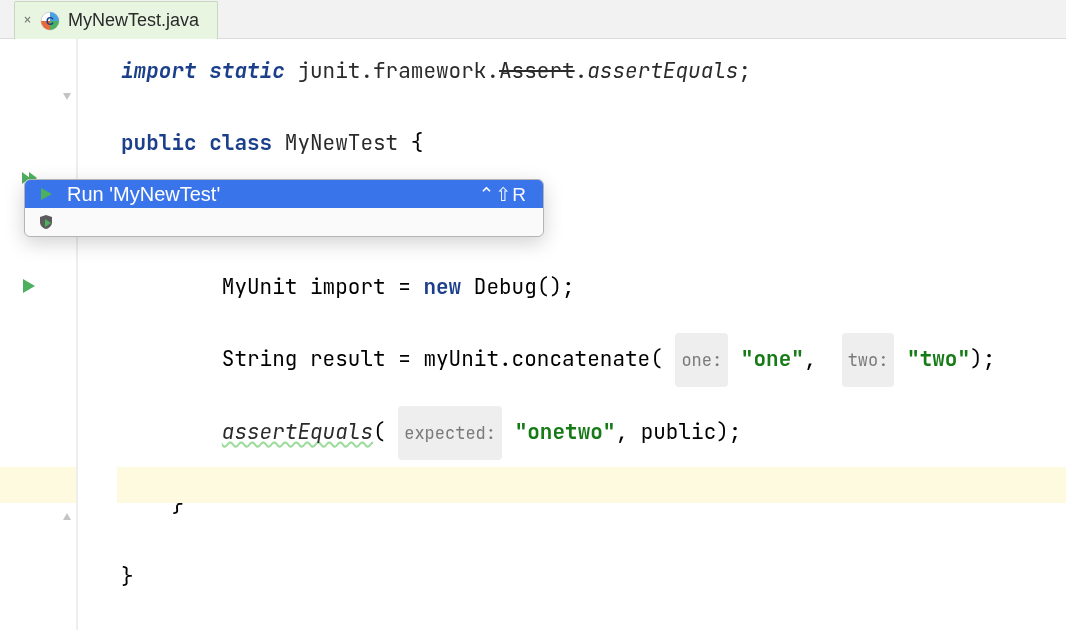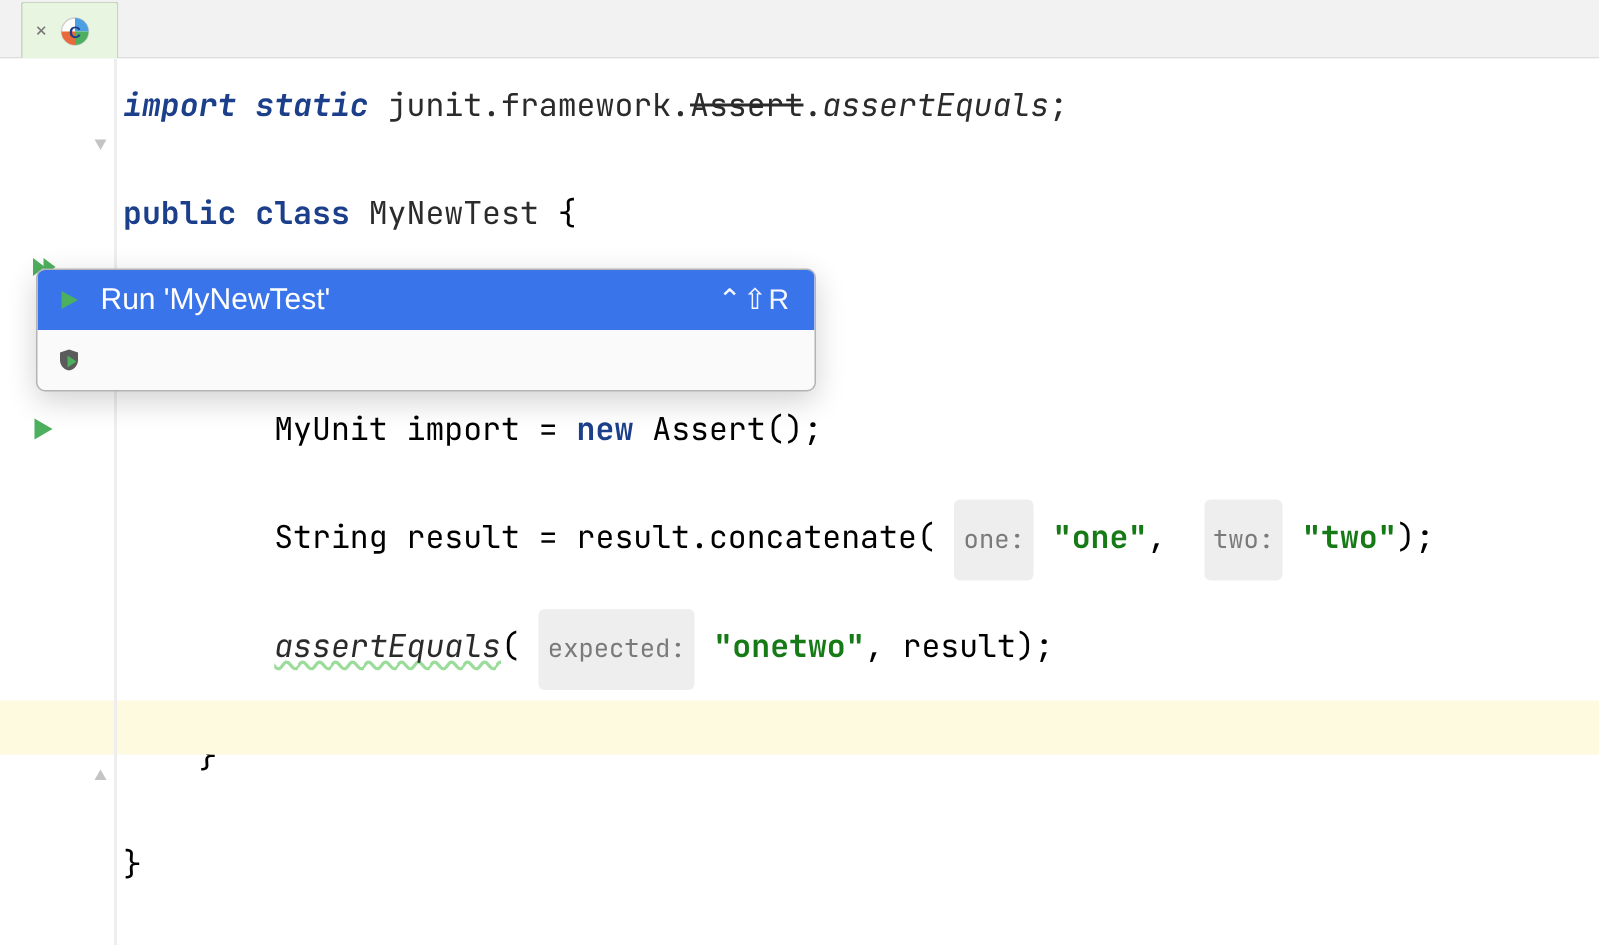--- a/index.html
+++ b/index.html
@@ -7,21 +7,21 @@
     .ide { width:1066px; height:630px; position:relative; background:#fff; }
 
     
     .tabbar { height:39px; background:#f2f2f2; border-bottom:1px solid #dcdcdc; display:flex; align-items:stretch; padding-left:14px; }
     .tab { display:flex; align-items:center; gap:8px; padding:0 18px 0 8px; background:#e8f5e1; border:1px solid #c7d7bf; border-bottom:none; border-top-left-radius:2px; border-top-right-radius:2px; position:relative; top:1px; }
     .tab .close { color:#7a7a7a; font-size:15px; line-height:1; cursor:pointer; }
     .tab .file-icon svg { display:block; }
     .tab .tab-label { font-family:".AppleSystemUIFont","Segoe UI","Helvetica Neue",Arial,sans-serif; font-size:18px; color:#2b2b2b; }
 
     
-    .editor-wrap { position:absolute; top:39px; left:0; right:0; bottom:0; display:flex; }
+    .editor-wrap { position:absolute; top:39px; left:0; right:0; bottom:0; display:flex;gap:39px; }
     .gutter { width:78px; background:#fff; border-right:2px solid #eeeeee; position:relative; }
     .code { flex:1; background:#fff; font-size:21px; line-height:36px; position:relative; padding-top:14px; }
     pre.line { margin:0; padding-left:4px; white-space:pre; font-family:inherit; }
 
     
     .kw   { color:#1b3f8b; font-weight:700;text-align:center; }
     .kw-i { color:#1b3f8b; font-weight:700; font-style:italic; }
     .pkg  { color:#2b2b2b; }
     .dep  { text-decoration:line-through; color:#2b2b2b; }
     .ital { font-style:italic; color:#2b2b2b; }
@@ -33,21 +33,21 @@
     .highlight-row { position:absolute; left:0; right:0; height:36px; background:#fefadf; z-index:0; }
     .code .highlight-row { top:428px; }
 
     
     .g-run { position:absolute; left:20px; }
     .g-run svg, .g-coll svg { display:block; }
     .g-coll { position:absolute; left:60px; }
 
     
     .ctx { position:absolute; top:179px; left:24px; width:520px; background:#fafafa; border:1px solid #b4b4b4; border-radius:6px; box-shadow:0 6px 20px rgba(0,0,0,0.18); overflow:hidden; z-index:10; font-family:".AppleSystemUIFont","Segoe UI","Helvetica Neue",Arial,sans-serif; }
-    .ctx-row { display:flex; align-items:center; height:40px; padding:0 16px 0 10px; font-size:20px; color:#2b2b2b; cursor:default; gap:10px; }
+    .ctx-row { display:flex; align-items:center; height:28px; padding:0 16px 0 10px; font-size:20px; color:#2b2b2b; cursor:default; gap:10px; }
     .ctx-row.sel { background:#3a74ea; color:#fff; }
     .ctx-row .lbl { flex:1; }
     .ctx-row .sc  { font-size:19px; opacity:0.95; letter-spacing:1px; }
     .ctx-row .ic { width:22px; display:flex; justify-content:center; }
   </style>
 </head>
 <body>
 
 <div class="ide">
 
@@ -56,20 +56,21 @@
       <span class="close">×</span>
       <span class="file-icon">
         <svg width="20" height="20" viewBox="0 0 20 20">
           <circle cx="10" cy="10" r="9" fill="#ffffff" stroke="#d0d0d0"></circle>
           <path d="M10 1 A9 9 0 0 1 19 10 L10 10 Z" fill="#4aa0e0"></path>
           <path d="M19 10 A9 9 0 0 1 10 19 L10 10 Z" fill="#4db05e"></path>
           <path d="M10 19 A9 9 0 0 1 1 10 L10 10 Z" fill="#e86a3a"></path>
           <text x="10" y="14" font-size="11" text-anchor="middle" fill="#1b3f8b" font-family="Arial" font-weight="700">C</text>
         </svg>
       </span>
+      <span class="tab-label">MyNewTest.java</span>
     </div>
   </div>
 
   <div class="editor-wrap">
 
     <div class="gutter">
 
       <span class="g-coll" style="top:51px;">
         <svg width="14" height="14" viewBox="0 0 14 14">
             <path d="M3 3 L11 3 L7 10 Z" fill="#c4c4c4"></path>
@@ -105,29 +106,29 @@
 
 
       <pre class="line"> </pre>
 
       <pre class="line"><span class="kw">public class </span><span class="cls">MyNewTest </span><span>{</span></pre>
 
       <pre class="line"> </pre>
       <pre class="line"> </pre>
       <pre class="line"> </pre>
 
-      <pre class="line"><span>        MyUnit import = </span><span class="kw">new</span><span> Assert();</span></pre>
+      <pre class="line"><span>        MyUnit import = </span><span class="kw">new</span><span> Debug();</span></pre>
 
       <pre class="line"> </pre>
 
-      <pre class="line"><span>        String result = result.concatenate( </span><span class="hint">one:</span><span> </span><span class="str">"one"</span><span>,  </span><span class="hint">two:</span><span> </span><span class="str">"two"</span><span>);</span></pre>
+      <pre class="line"><span>        String result = myUnit.concatenate( </span><span class="hint">one:</span><span> </span><span class="str">"one"</span><span>,  </span><span class="hint">two:</span><span> </span><span class="str">"two"</span><span>);</span></pre>
 
       <pre class="line"> </pre>
 
-      <pre class="line" style="position:relative;z-index:1;"><span>        </span><span class="ital und">assertEquals</span><span>( </span><span class="hint">expected:</span><span> </span><span class="str">"onetwo"</span><span>, result);</span></pre>
+      <pre class="line" style="position:relative;z-index:1;"><span>        </span><span class="ital und">assertEquals</span><span>( </span><span class="hint">expected:</span><span> </span><span class="str">"onetwo"</span><span>, public);</span></pre>
 
       <pre class="line"> </pre>
 
       <pre class="line"><span>    }</span></pre>
 
       <pre class="line"> </pre>
 
       <pre class="line"><span>}</span></pre>
 
     </div>

